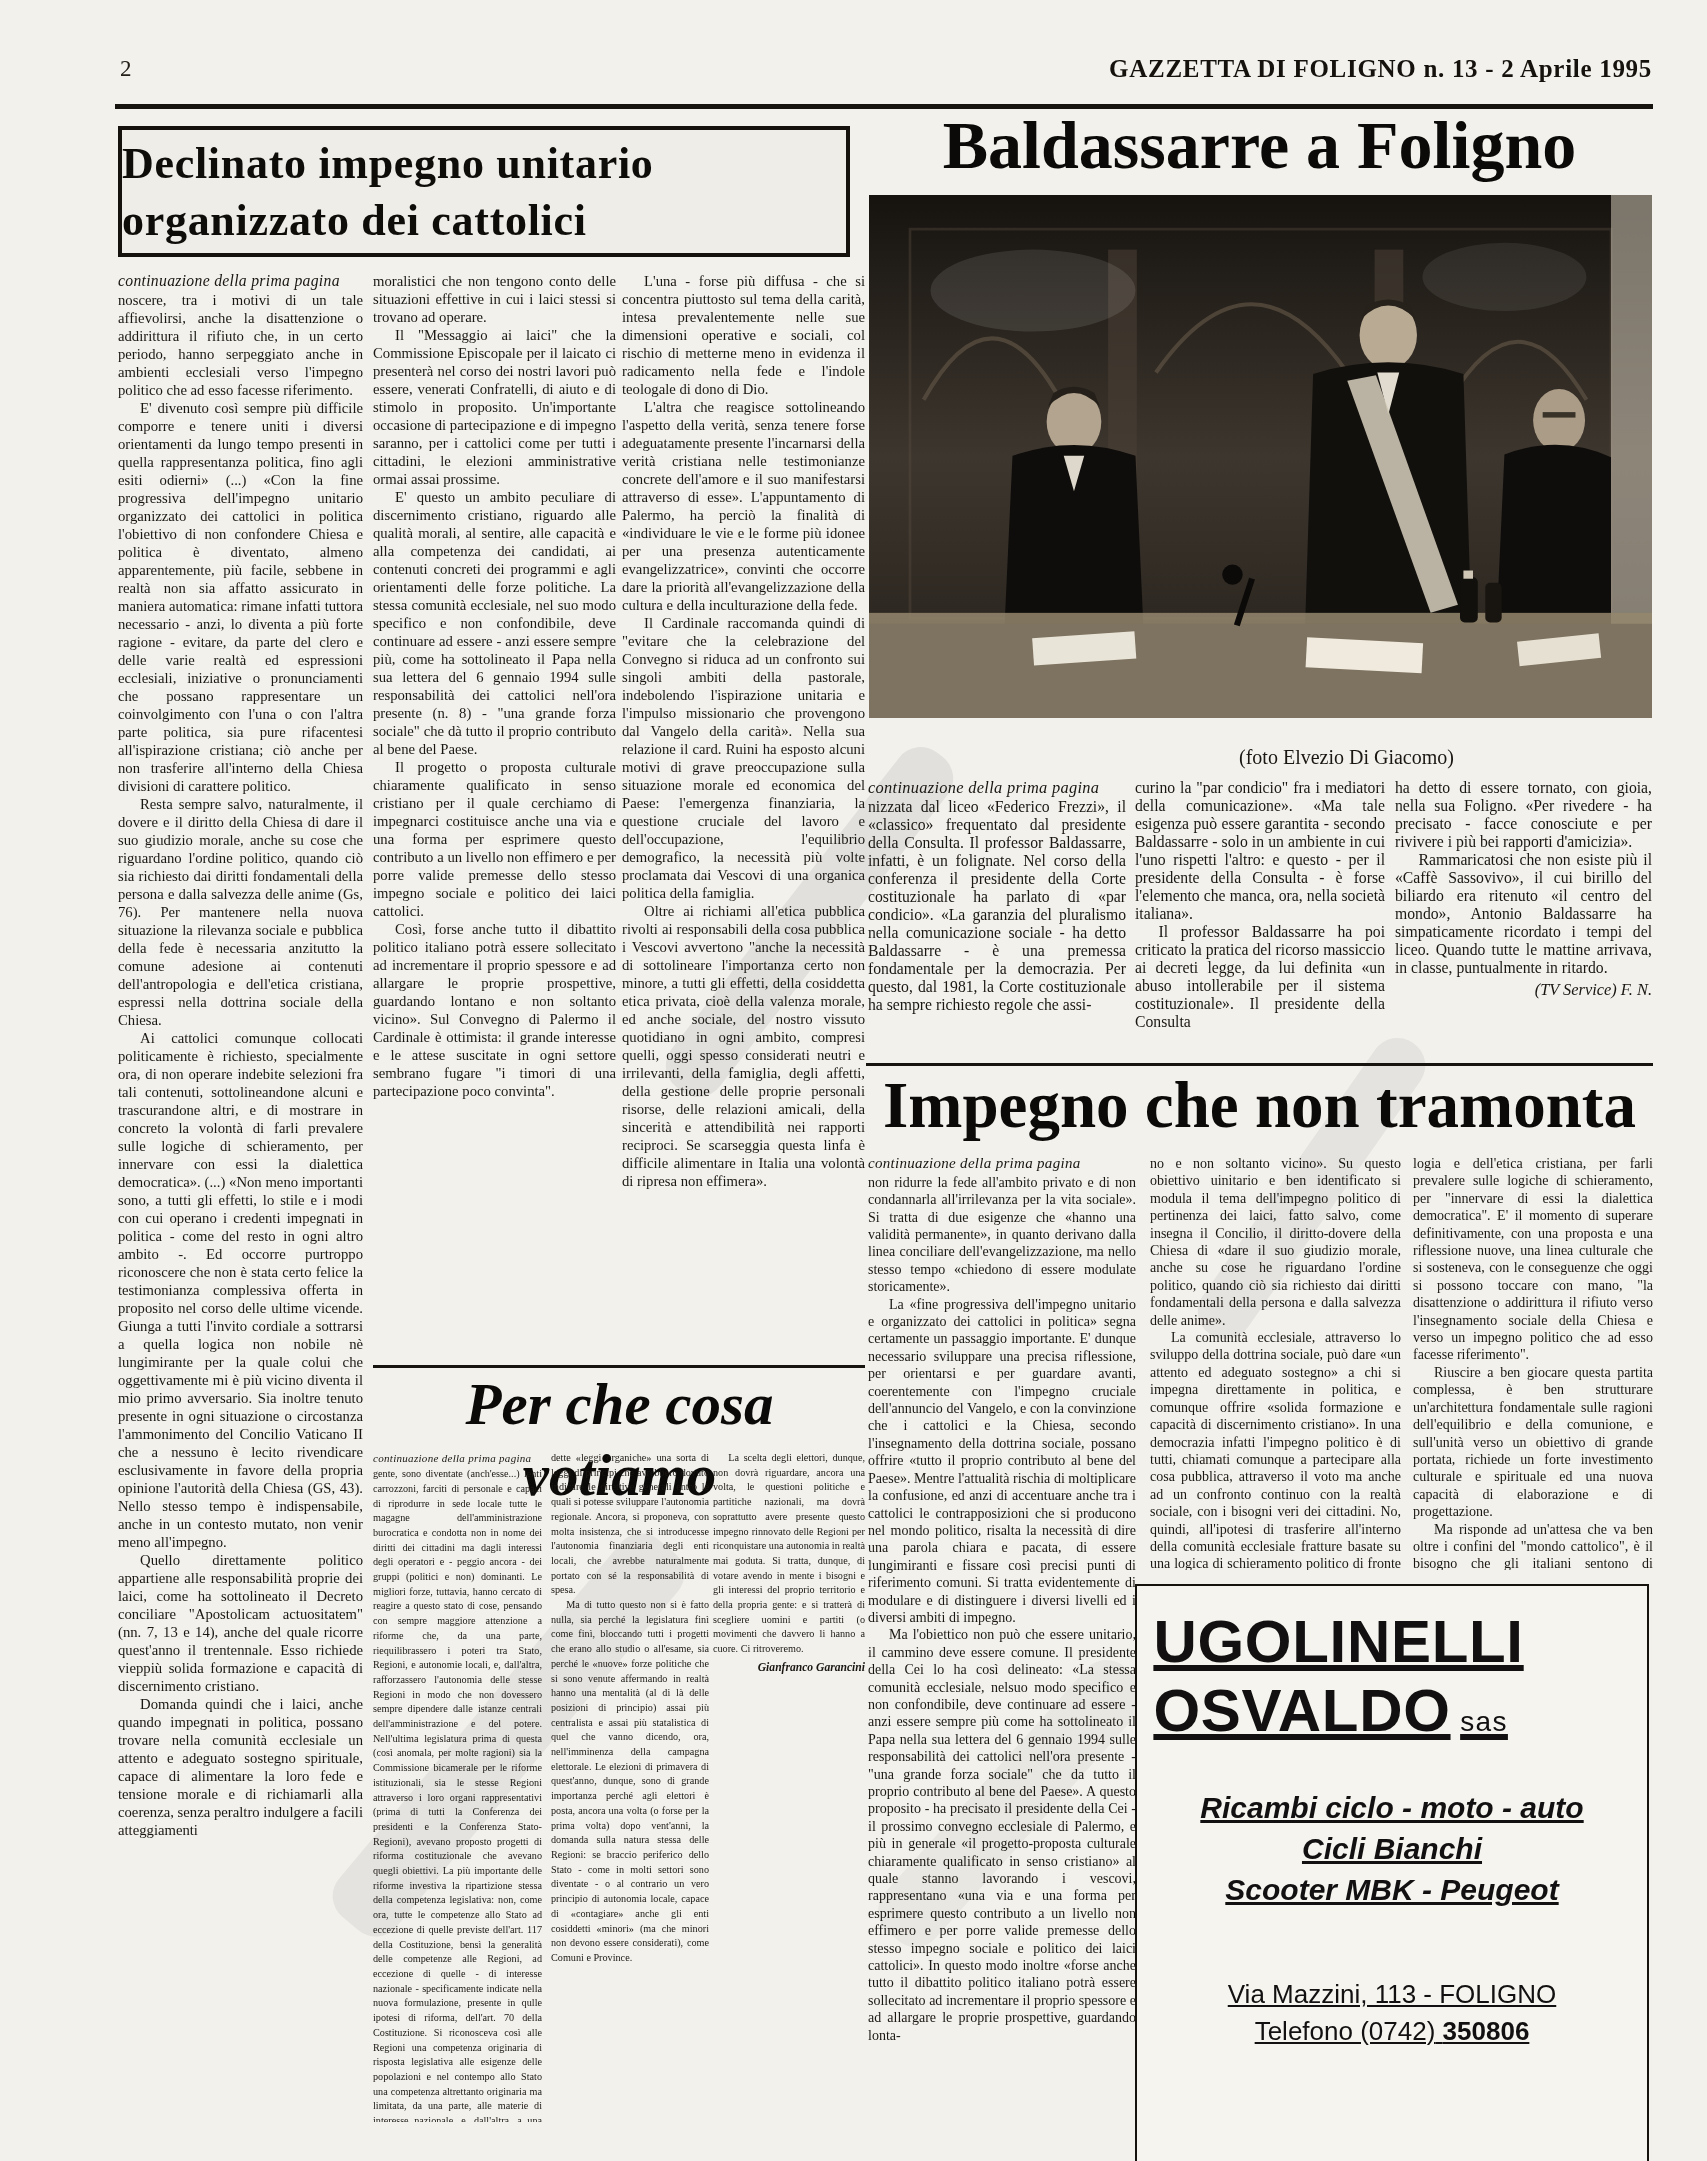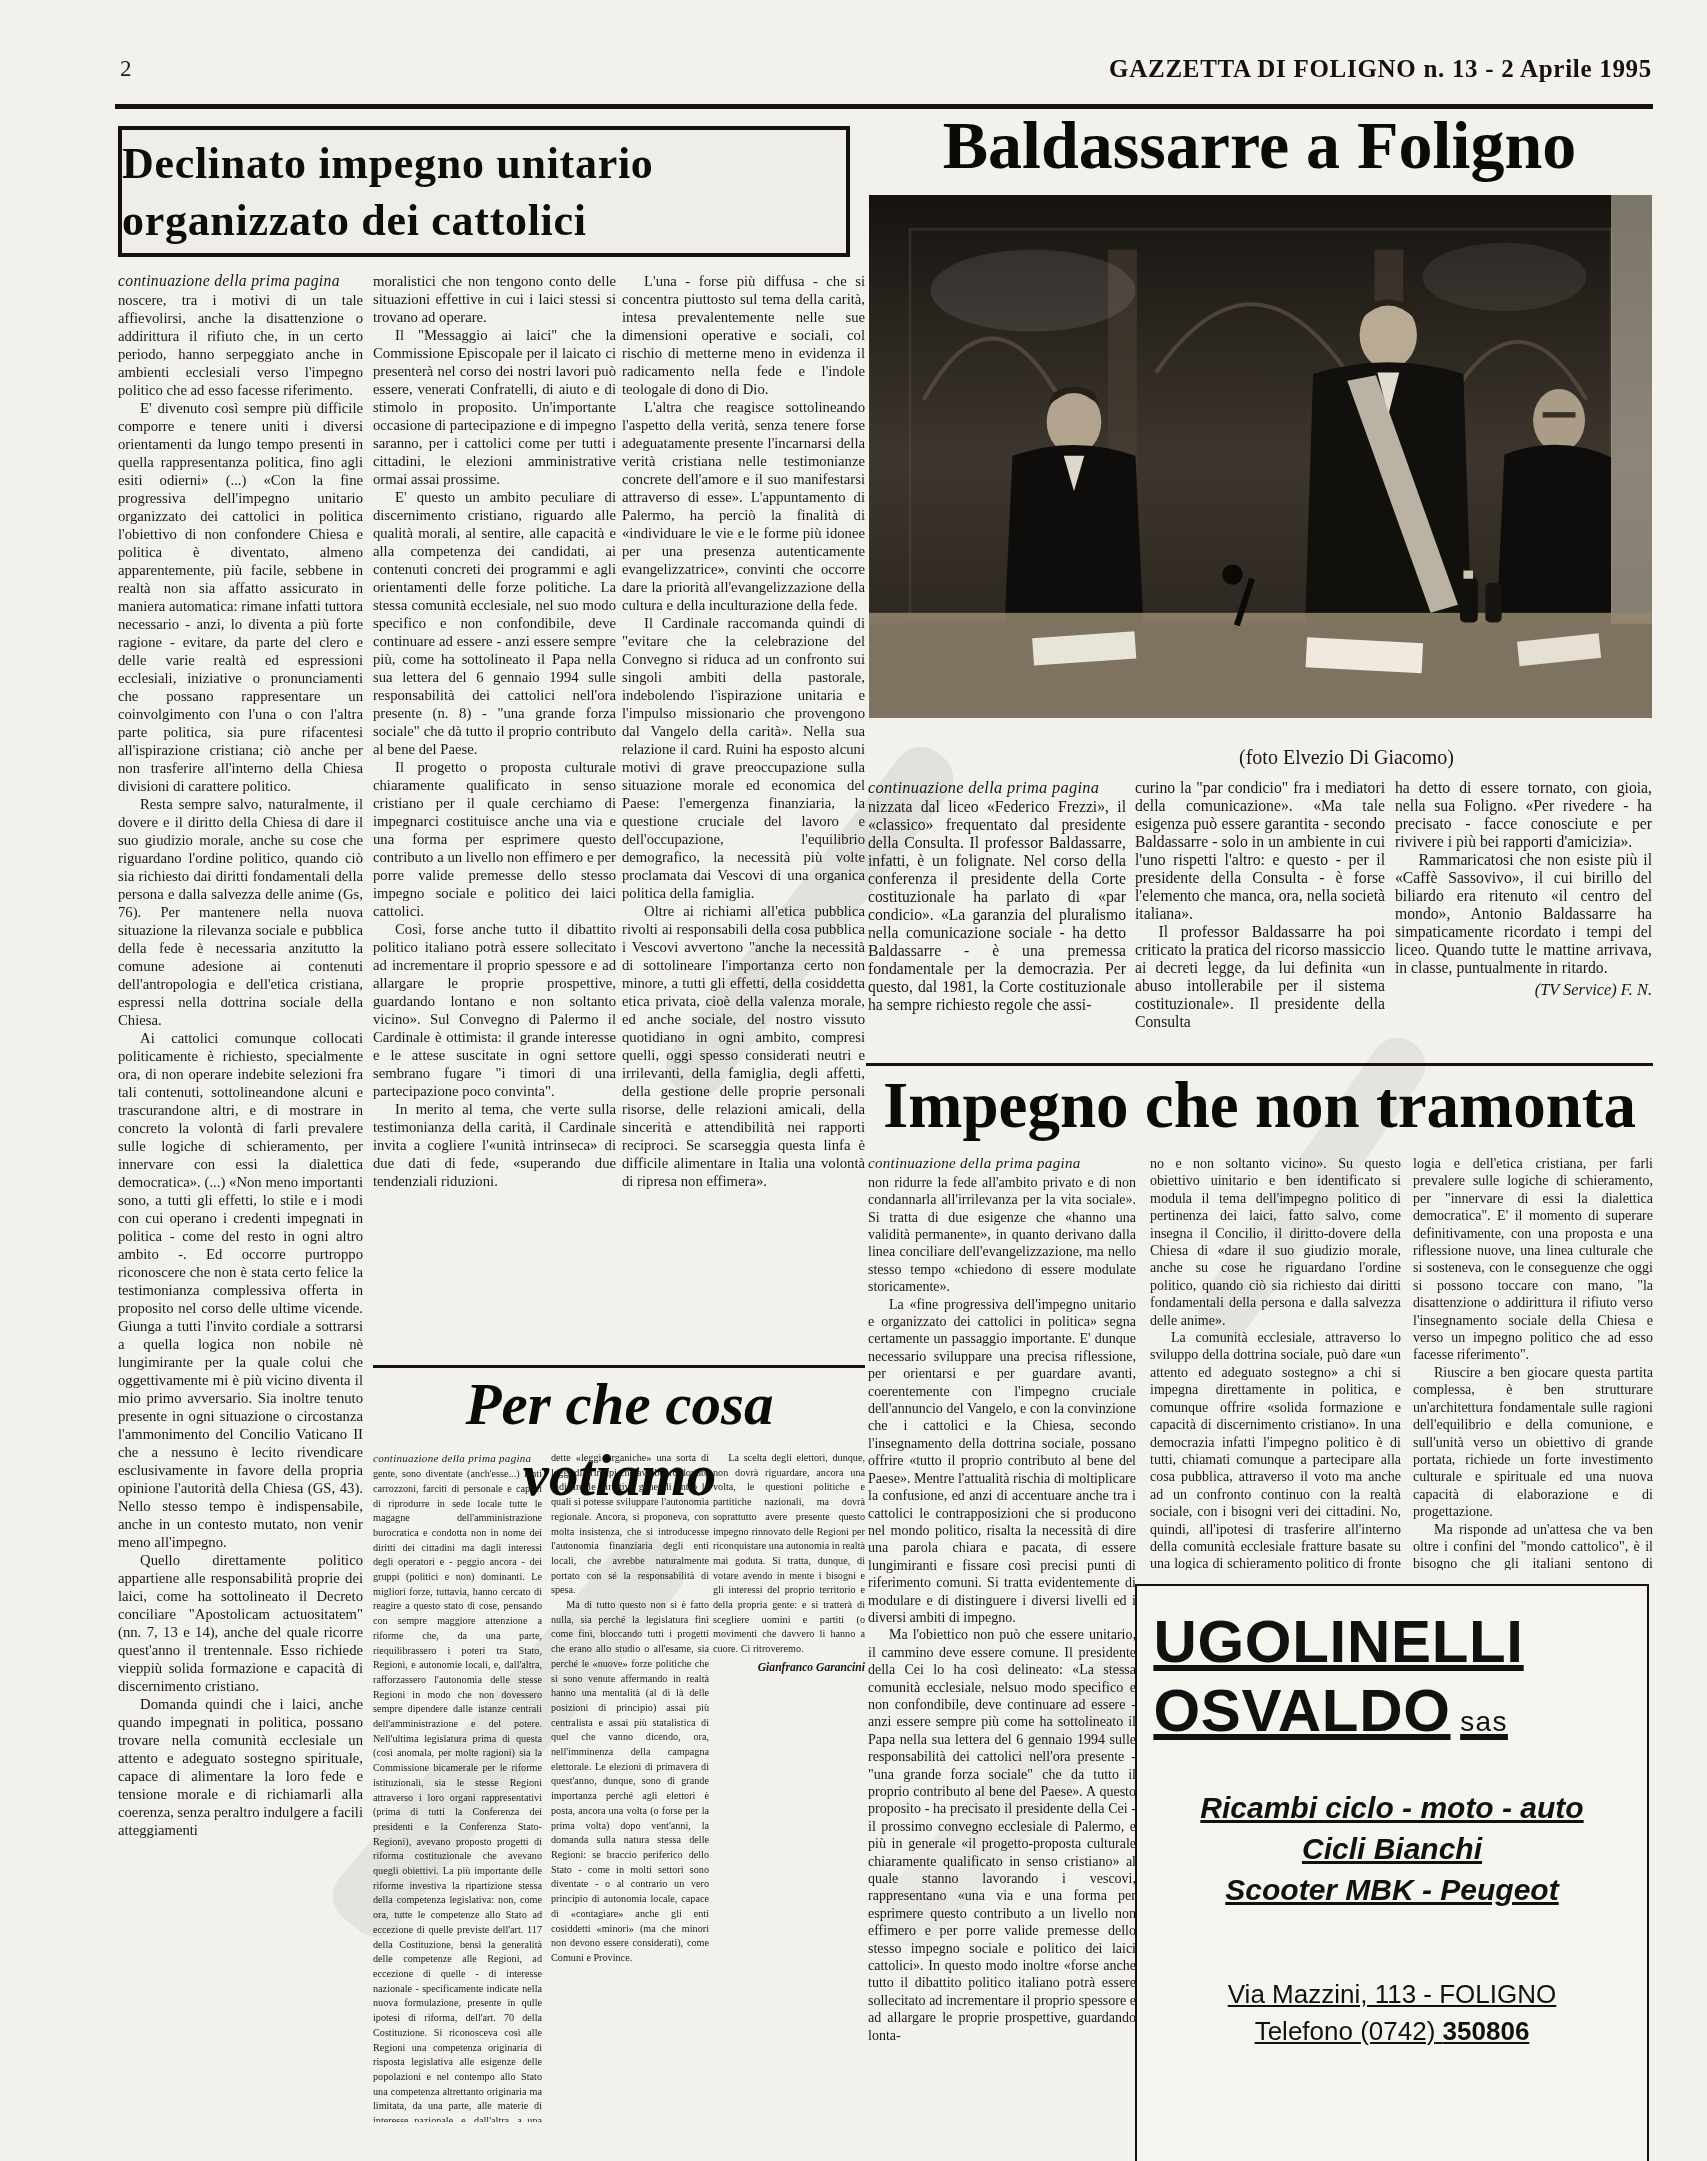--- a/index.html
+++ b/index.html
@@ -92,21 +92,20 @@
         <p class="para">Domanda quindi che i laici, anche quando impegnati in politica, possano trovare nella comunità ecclesiale un attento e adeguato sostegno spirituale, capace di alimentare la loro fede e tensione morale e di richiamarli alla coerenza, senza peraltro indulgere a facili atteggiamenti</p>
       </div>
   </div>
   <div class="col a1" style="left:373px;top:272px;width:243px;height:1077px;">
     <div class="cont">
         <p class="para">moralistici che non tengono conto delle situazioni effettive in cui i laici stessi si trovano ad operare.</p>
         <p class="para">Il "Messaggio ai laici" che la Commissione Episcopale per il laicato ci presenterà nel corso dei nostri lavori può essere, venerati Confratelli, di aiuto e di stimolo in proposito. Un'importante occasione di partecipazione e di impegno saranno, per i cattolici come per tutti i cittadini, le elezioni amministrative ormai assai prossime.</p>
         <p class="para">E' questo un ambito peculiare di discernimento cristiano, riguardo alle qualità morali, al sentire, alle capacità e alla competenza dei candidati, ai contenuti concreti dei programmi e agli orientamenti delle forze politiche. La stessa comunità ecclesiale, nel suo modo specifico e non confondibile, deve continuare ad essere - anzi essere sempre più, come ha sottolineato il Papa nella sua lettera del 6 gennaio 1994 sulle responsabilità dei cattolici nell'ora presente (n. 8) - "una grande forza sociale" che dà tutto il proprio contributo al bene del Paese.</p>
         <p class="para">Il progetto o proposta culturale chiaramente qualificato in senso cristiano per il quale cerchiamo di impegnarci costituisce anche una via e una forma per esprimere questo contributo a un livello non effimero e per porre valide premesse dello stesso impegno sociale e politico dei laici cattolici.</p>
         <p class="para">Così, forse anche tutto il dibattito politico italiano potrà essere sollecitato ad incrementare il proprio spessore e ad allargare le proprie prospettive, guardando lontano e non soltanto vicino». Sul Convegno di Palermo il Cardinale è ottimista: il grande interesse e le attese suscitate in ogni settore sembrano fugare "i timori di una partecipazione poco convinta".</p>
-        <p class="para">In merito al tema, che verte sulla testimonianza della carità, il Cardinale invita a cogliere l'«unità intrinseca» di due dati di fede, «superando due tendenziali riduzioni.</p>
       </div>
   </div>
   <div class="col a1" style="left:622px;top:272px;width:243px;height:1093px;">
     <div>
         <p class="para">L'una - forse più diffusa - che si concentra piuttosto sul tema della carità, intesa prevalentemente nelle sue dimensioni operative e sociali, col rischio di metterne meno in evidenza il radicamento nella fede e l'indole teologale di dono di Dio.</p>
         <p class="para">L'altra che reagisce sottolineando l'aspetto della verità, senza tenere forse adeguatamente presente l'incarnarsi della verità cristiana nelle testimonianze concrete dell'amore e il suo manifestarsi attraverso di esse». L'appuntamento di Palermo, ha perciò la finalità di «individuare le vie e le forme più idonee per una presenza autenticamente evangelizzatrice», convinti che occorre dare la priorità all'evangelizzazione della cultura e della inculturazione della fede.</p>
         <p class="para">Il Cardinale raccomanda quindi di "evitare che la celebrazione del Convegno si riduca ad un confronto sui singoli ambiti della pastorale, indebolendo l'ispirazione unitaria e l'impulso missionario che provengono dal Vangelo della carità». Nella sua relazione il card. Ruini ha esposto alcuni motivi di grave preoccupazione sulla situazione morale ed economica del Paese: l'emergenza finanziaria, la questione cruciale del lavoro e dell'occupazione, l'equilibrio demografico, la necessità più volte proclamata dai Vescovi di una organica politica della famiglia.</p>
         <p class="para">Oltre ai richiami all'etica pubblica rivolti ai responsabili della cosa pubblica i Vescovi avvertono "anche la necessità di sottolineare l'importanza certo non minore, a tutti gli effetti, della cosiddetta etica privata, cioè della valenza morale, ed anche sociale, del nostro vissuto quotidiano in ogni ambito, compresi quelli, oggi spesso considerati neutri e irrilevanti, della famiglia, degli affetti, della gestione delle proprie personali risorse, delle relazioni amicali, della sincerità e attendibilità nei rapporti reciproci. Se scarseggia questa linfa è difficile alimentare in Italia una volontà di ripresa non effimera».</p>
       </div>
   </div>

